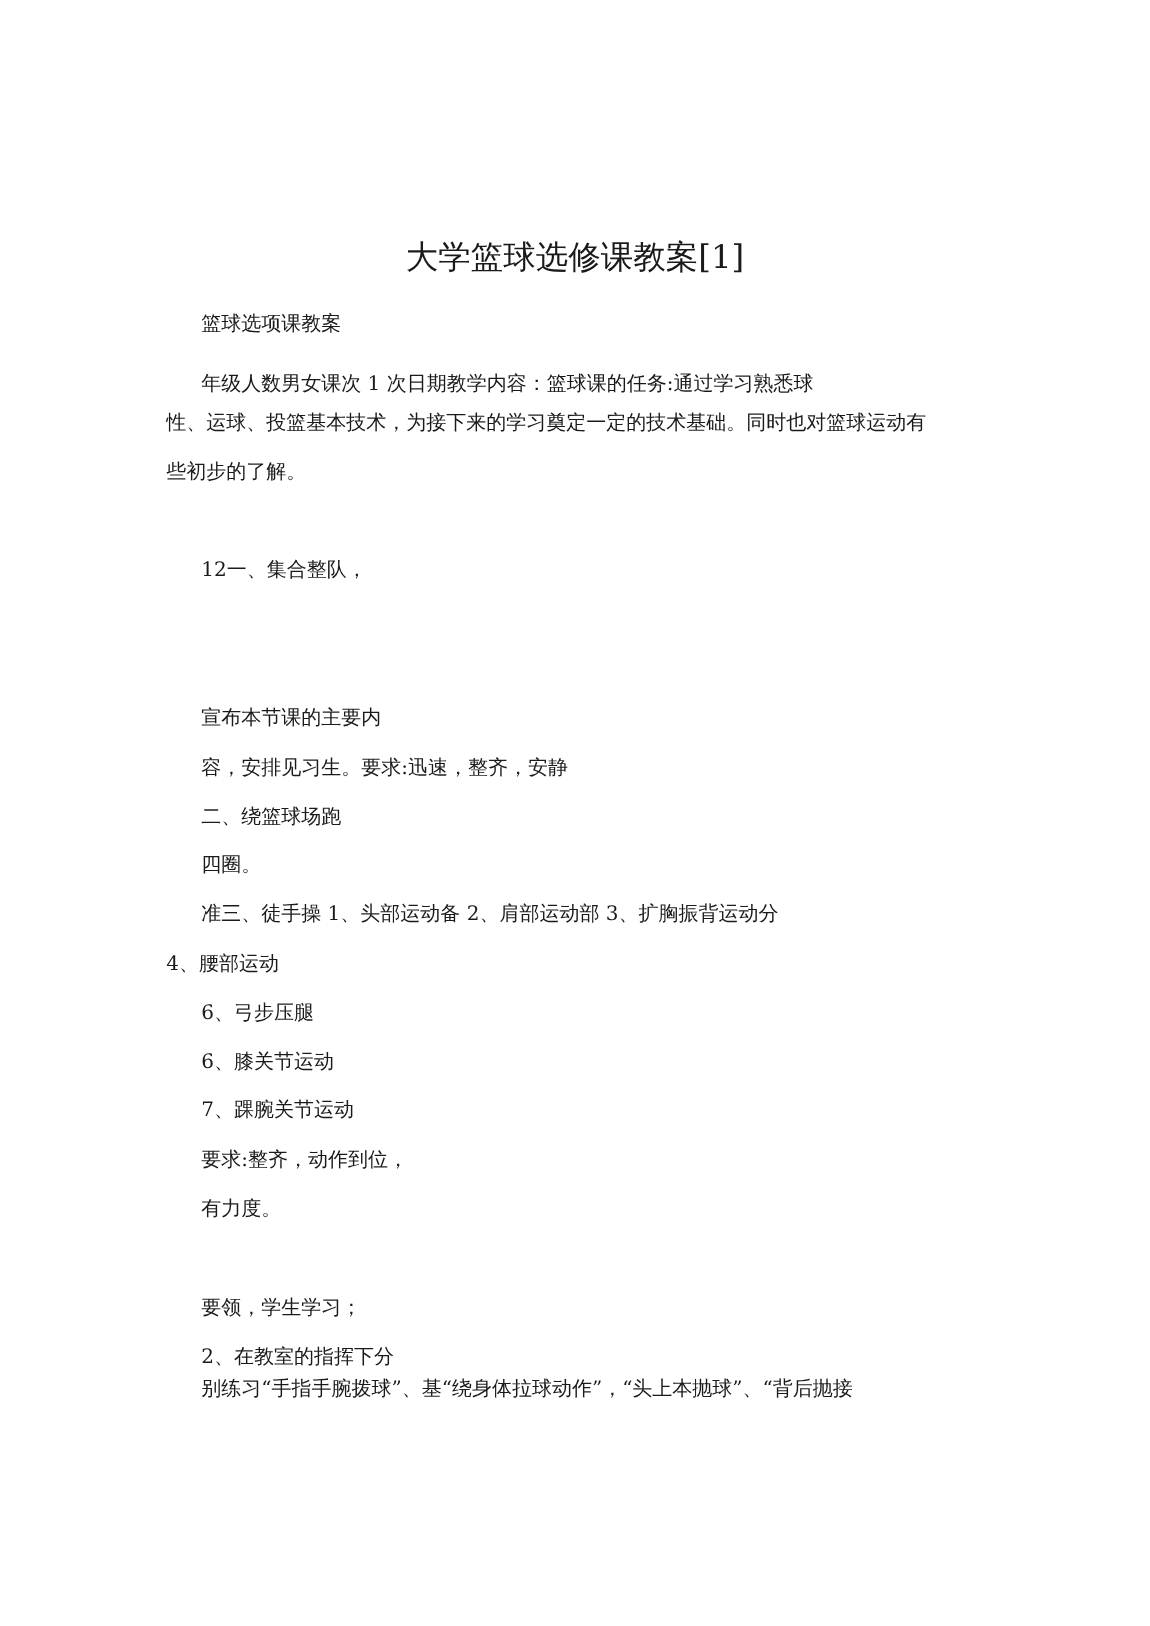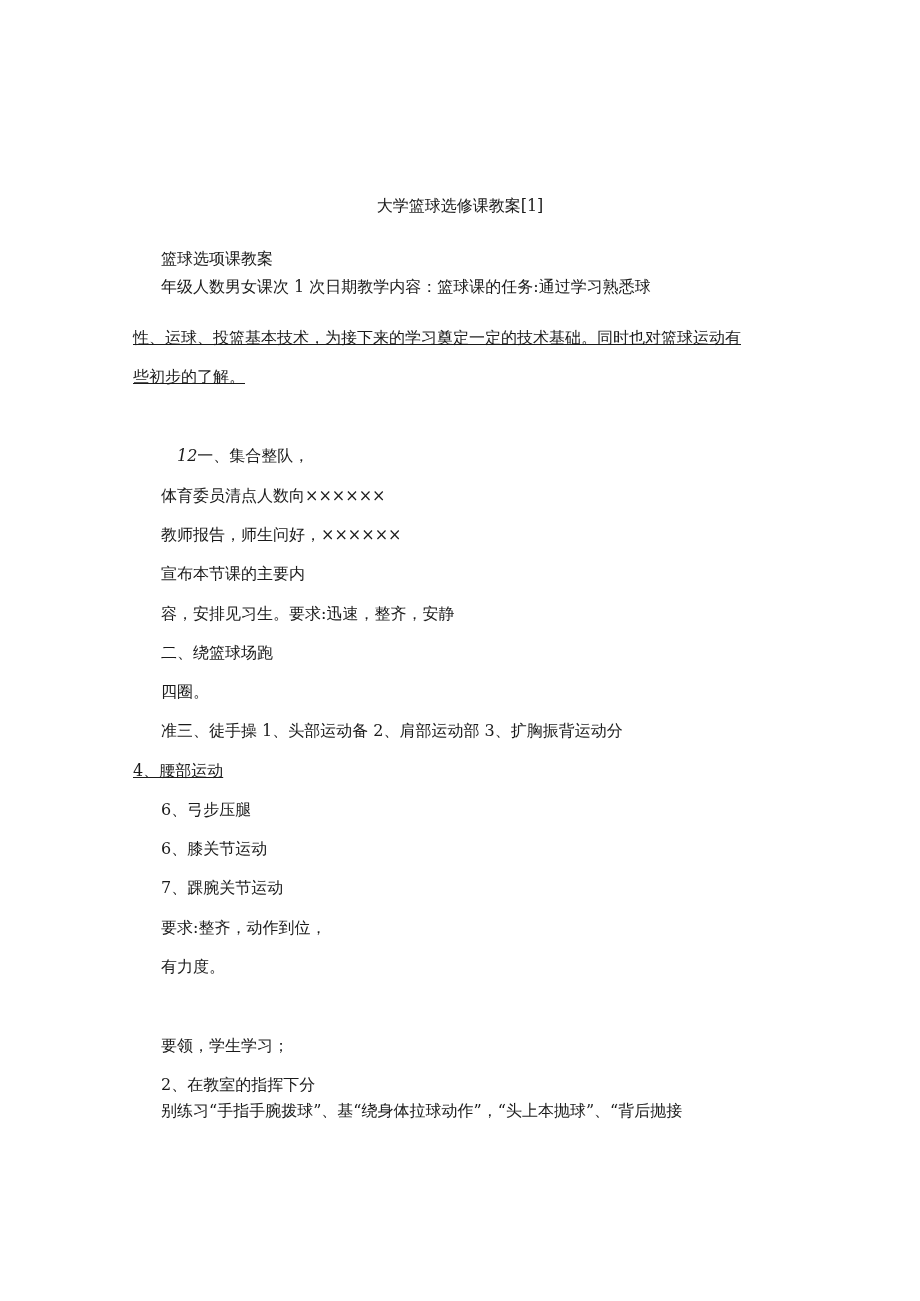--- a/index.html
+++ b/index.html
@@ -21,49 +21,47 @@
       top: 0;
       width: 920px;
       height: 1301px;
     }
     .title {
       position: absolute;
       left: 0;
       width: 920px;
       top: 190px;
       text-align: center;
-      font-size: 16px;
+      font-size: 26px;
       line-height: 32px;
       letter-spacing: 0px;
     }
     .line {
       position: absolute;
       font-size: 16px;
       line-height: 22px;
       white-space: nowrap;
     }
     .indent { left: 161px; }
-    .flush { left: 133px; text-decoration: underline; }
-    .italic-num { font-style: italic; font-family: "DejaVu Serif", serif; margin-left: 16px; }
+    .flush { left: 133px; }
+    .italic-num { font-family: "DejaVu Serif", serif; }
   </style>
 </head>
 <body>
 
 <div class="page">
   <div class="title">大学篮球选修课教案[1]</div>
 
   <div class="line indent" style="top:248px">篮球选项课教案</div>
-  <div class="line indent" style="top:276px">年级人数男女课次 1 次日期教学内容：篮球课的任务:通过学习熟悉球</div>
+  <div class="line indent" style="top:296px">年级人数男女课次 1 次日期教学内容：篮球课的任务:通过学习熟悉球</div>
   <div class="line flush" style="top:327px">性、运球、投篮基本技术，为接下来的学习奠定一定的技术基础。同时也对篮球运动有</div>
   <div class="line flush" style="top:366px">些初步的了解。</div>
   <div class="line indent" style="top:445px">
     <span class="italic-num">12</span><span>一、集合整队，</span>
   </div>
-  <div class="line indent" style="top:485px">体育委员清点人数向××××××</div>
-  <div class="line indent" style="top:524px">教师报告，师生问好，××××××</div>
   <div class="line indent" style="top:563px">宣布本节课的主要内</div>
   <div class="line indent" style="top:603px">容，安排见习生。要求:迅速，整齐，安静</div>
   <div class="line indent" style="top:642px">二、绕篮球场跑</div>
   <div class="line indent" style="top:681px">四圈。</div>
   <div class="line indent" style="top:720px">准三、徒手操 1、头部运动备 2、肩部运动部 3、扩胸振背运动分</div>
   <div class="line flush" style="top:760px">4、腰部运动</div>
   <div class="line indent" style="top:799px">6、弓步压腿</div>
   <div class="line indent" style="top:838px">6、膝关节运动</div>
   <div class="line indent" style="top:877px">7、踝腕关节运动</div>
   <div class="line indent" style="top:917px">要求:整齐，动作到位，</div>

